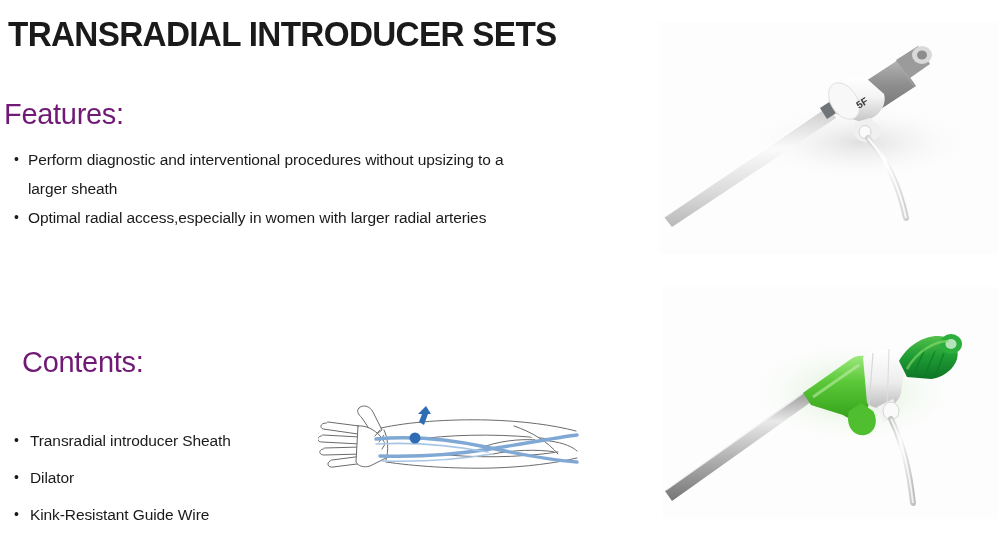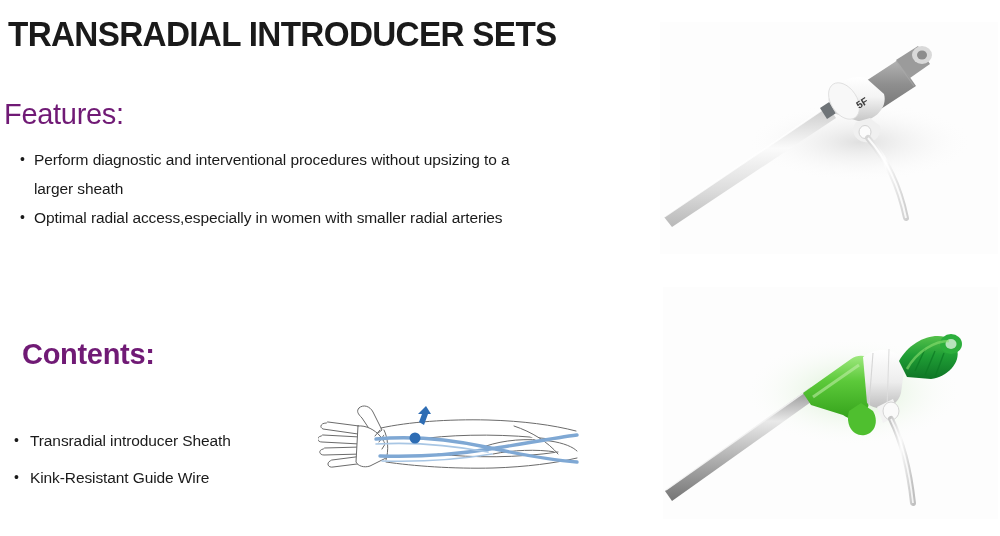--- a/index.html
+++ b/index.html
@@ -33,29 +33,29 @@
 
   .section-heading {
     position: absolute;
     font-size: 29px;
     font-weight: normal;
     color: #701a75;
     letter-spacing: -0.3px;
     white-space: nowrap;
   }
   .features-heading { left: 4px; top: 98px; }
-  .contents-heading { left: 22px; top: 338px; font-weight: bold; }
+  .contents-heading { left: 22px; top: 346px; }
 
   .bullet-list {
     position: absolute;
     list-style: none;
     margin: 0;
     padding: 0;
   }
-  .features-list { left: 18px; top: 146px; width: 530px; }
+  .features-list { left: 12px; top: 146px; width: 530px; }
   .contents-list { left: 10px; top: 382px; width: 320px; margin-top: 45px; }
 
   .bullet-item {
     position: relative;
     padding-left: 16px;
     font-size: 15.5px;
     line-height: 28.5px;
     color: #1a1a1a;
     letter-spacing: -0.1px;
   }
@@ -95,27 +95,28 @@
 </style>
 </head>
 <body>
 
 <div class="slide-title">TRANSRADIAL INTRODUCER SETS</div>
 
 <div class="section-heading features-heading">Features:</div>
 
 <ul class="bullet-list features-list">
   <li class="bullet-item">Perform diagnostic and interventional procedures without upsizing to a larger sheath</li>
-  <li class="bullet-item">Optimal radial access,especially in women with smaller radial arteries</li>
+  <li class="bullet-item">Optimal radial access,especially in women with larger radial arteries</li>
 </ul>
 
 <div class="section-heading contents-heading">Contents:</div>
 
 <ul class="bullet-list contents-list">
   <li class="bullet-item">Transradial introducer Sheath</li>
+  <li class="bullet-item">Dilator</li>
   <li class="bullet-item">Kink-Resistant Guide Wire</li>
 </ul>
 
 <div class="arm-diagram">
   <svg width="262" height="96" viewBox="0 0 262 96" fill="none" xmlns="http://www.w3.org/2000/svg">
     <g stroke="#6b6b6b" stroke-width="1" fill="#ffffff" stroke-linecap="round" stroke-linejoin="round">
 
       <path d="M41 16 C 45 12, 52 14, 55 20 L 64 38 L 56 44 L 44 26 C 40 22, 38 19, 41 16 Z"></path>
 
       <path d="M8 31 C 3 31, 1 35, 5 37 L 40 42 L 41 34 L 10 30 Z"></path>

